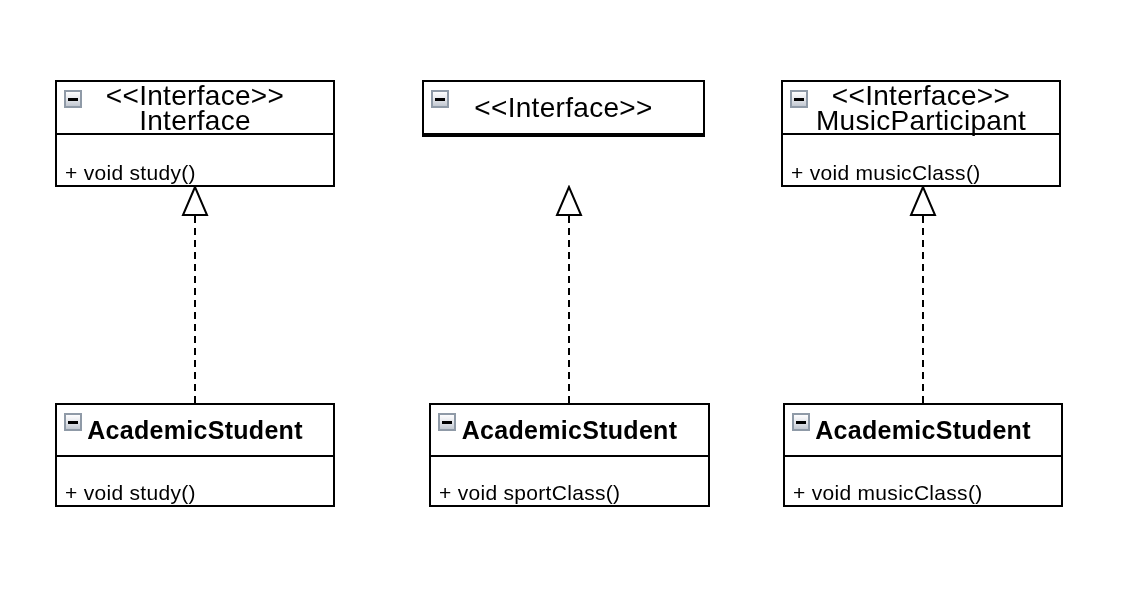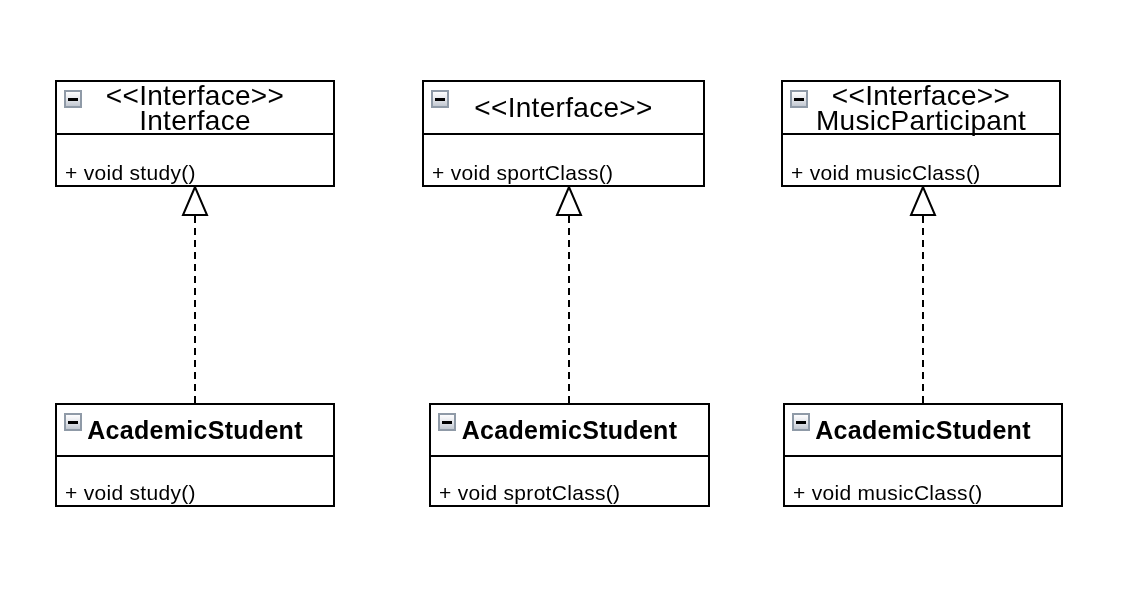--- a/index.html
+++ b/index.html
@@ -132,39 +132,36 @@
     </div>
   </div>
 
   <div class="uml-box iface-2">
     <div class="compartment title-compartment iface-title">
       <span class="collapse-btn">
           <span class="minus-bar"></span>
         </span>
       <div>&lt;&lt;Interface&gt;&gt;</div>
     </div>
-    <div class="compartment methods-compartment iface-methods">
-      <div>+ void sportClass()</div>
-    </div>
   </div>
 
   <svg class="connector conn-2" width="30" height="218" viewBox="0 0 30 218">
     <polygon points="15,2 3,30 27,30" fill="#ffffff" stroke="#000000" stroke-width="2"></polygon>
     <line x1="15" y1="31" x2="15" y2="218" stroke="#000000" stroke-width="2" stroke-dasharray="7 5"></line>
   </svg>
 
   <div class="uml-box class-2">
     <div class="compartment title-compartment class-title">
       <span class="collapse-btn">
           <span class="minus-bar"></span>
         </span>
       <div>AcademicStudent</div>
     </div>
     <div class="compartment methods-compartment class-methods">
-      <div>+ void sprotClass()</div>
+      <div>+ void sportClass()</div>
     </div>
   </div>
 
   <div class="uml-box iface-3">
     <div class="compartment title-compartment iface-title">
       <span class="collapse-btn">
           <span class="minus-bar"></span>
         </span>
       <div>&lt;&lt;Interface&gt;&gt;</div>
       <div>MusicParticipant</div>

